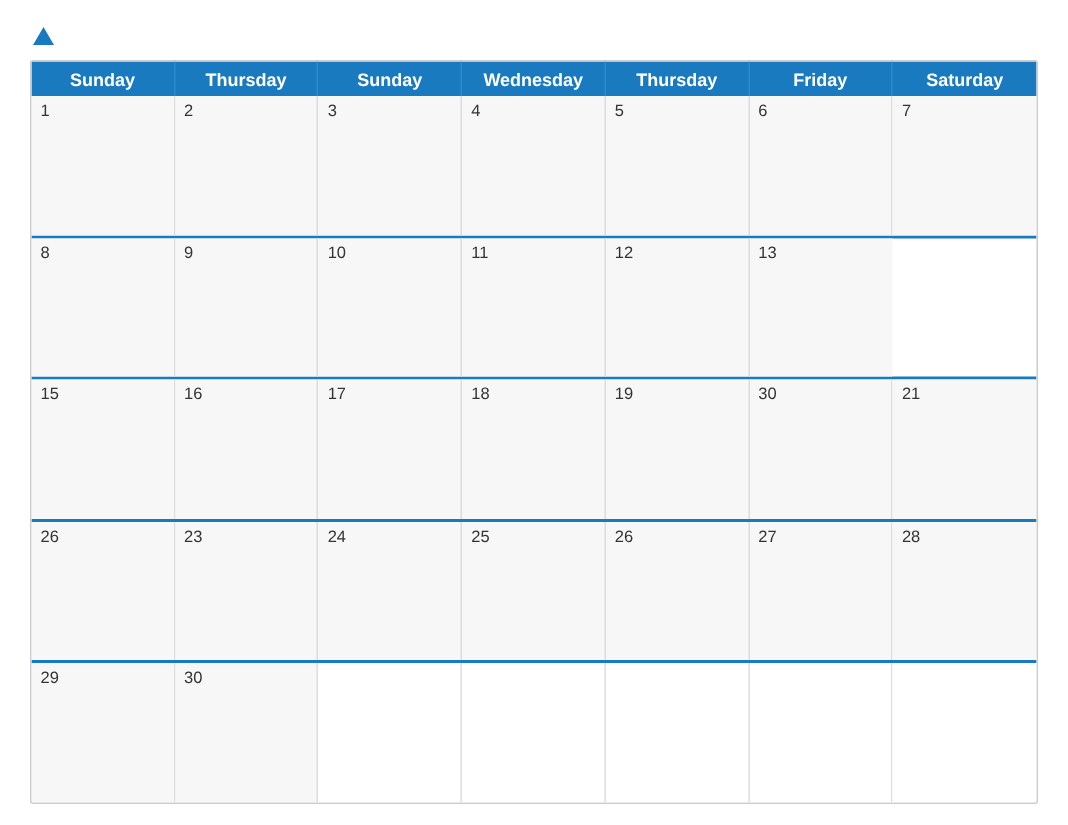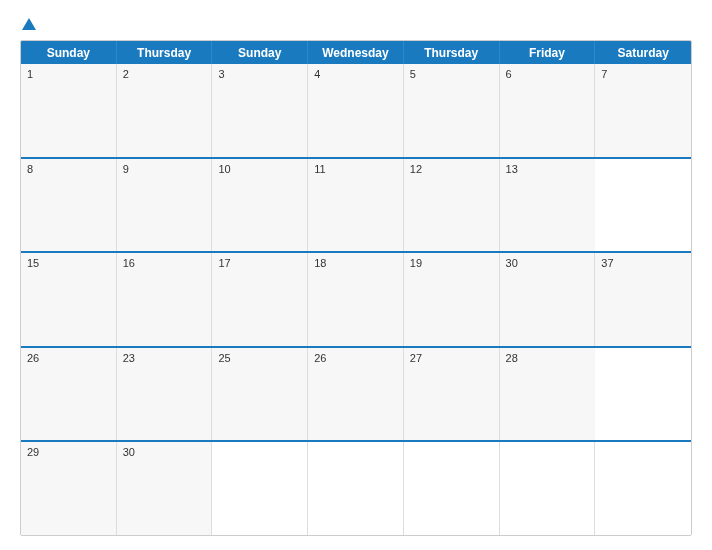--- a/index.html
+++ b/index.html
@@ -211,29 +211,32 @@
           <div class="day-cell">
             <span class="day-num">18</span>
           </div>
           <div class="day-cell">
             <span class="day-num">19</span>
           </div>
           <div class="day-cell">
             <span class="day-num">30</span>
           </div>
           <div class="day-cell">
-            <span class="day-num">37</span>
+            <span class="day-num">21</span>
           </div>
         </div>
         <div class="week-row">
           <div class="day-cell">
             <span class="day-num">26</span>
           </div>
           <div class="day-cell">
             <span class="day-num">23</span>
+          </div>
+          <div class="day-cell">
+            <span class="day-num">24</span>
           </div>
           <div class="day-cell">
             <span class="day-num">25</span>
           </div>
           <div class="day-cell">
             <span class="day-num">26</span>
           </div>
           <div class="day-cell">
             <span class="day-num">27</span>
           </div>

